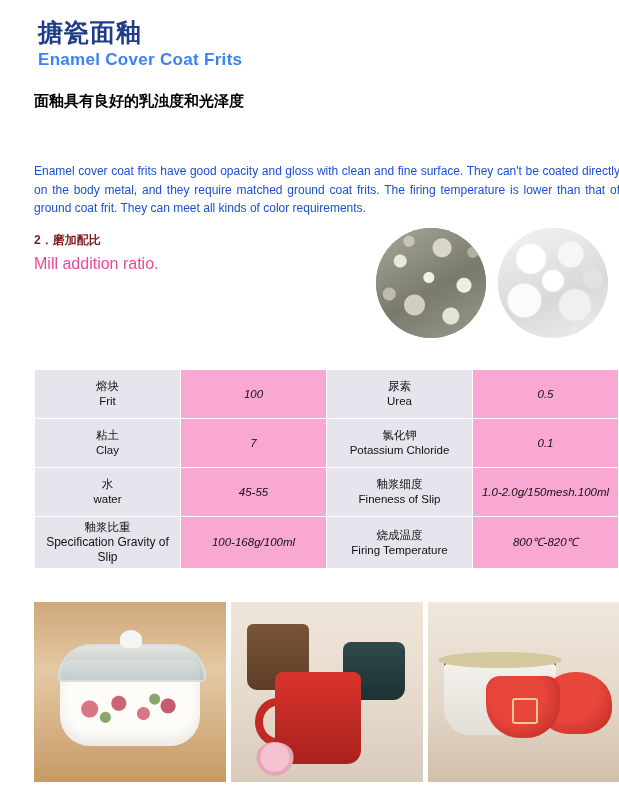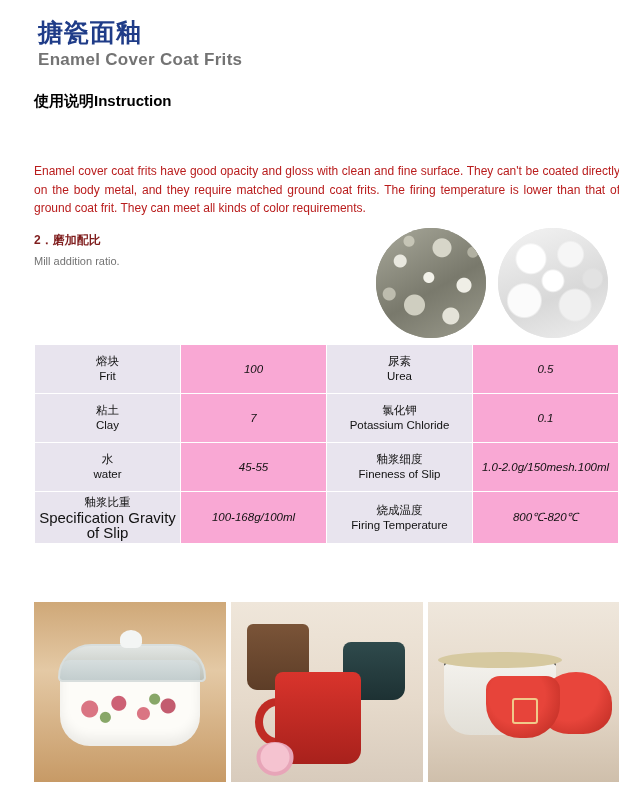--- a/index.html
+++ b/index.html
@@ -30,21 +30,21 @@
     font-weight: bold;
     color: #1f3c88;
     letter-spacing: 1px;
   }
   .title-en {
     position: absolute;
     left: 22px;
     top: 50px;
     font-size: 17px;
     font-weight: bold;
-    color: #737373;
+    color: #3b82f6;
     letter-spacing: 0.3px;
   }
   .section-heading {
     position: absolute;
     left: 18px;
     top: 92px;
     font-size: 15px;
     font-weight: bold;
     color: #000000;
   }
@@ -58,37 +58,37 @@
     color: #000000;
     text-align: justify;
   }
   .para-en {
     position: absolute;
     left: 18px;
     top: 162px;
     width: 586px;
     font-size: 12px;
     line-height: 18.5px;
-    color: #b91c1c;
+    color: #1d4ed8;
     text-align: justify;
   }
   .sub-heading {
     position: absolute;
     left: 18px;
     top: 232px;
     font-size: 12px;
     font-weight: bold;
     color: #7f1d1d;
   }
   .sub-heading-en {
     position: absolute;
     left: 18px;
     top: 255px;
-    font-size: 11px;
-    color: #737373;
+    font-size: 16px;
+    color: #ec4899;
   }
 
   
   .circle-photos {
     position: absolute;
     left: 360px;
     top: 228px;
     width: 236px;
     height: 112px;
   }
@@ -129,21 +129,21 @@
       radial-gradient(circle at 70% 70%, #f0f0f0 0 15px, transparent 17px),
       radial-gradient(circle at 50% 48%, #ffffff 0 10px, transparent 12px),
       radial-gradient(circle at 86% 46%, #e2e2e2 0 9px, transparent 11px),
       linear-gradient(160deg, #f4f4f4 0%, #d8d8d8 60%, #eeeeee 100%);
   }
 
   
   table.spec {
     position: absolute;
     left: 18px;
-    top: 344px;
+    top: 369px;
     width: 585px;
     border-collapse: collapse;
     table-layout: fixed;
   }
   table.spec td {
     border: 1px solid #ffffff;
     background: #e8e4ee;
     text-align: center;
     vertical-align: middle;
     font-size: 11.5px;
@@ -151,21 +151,21 @@
     color: #111111;
     height: 42px;
     padding: 3px 2px;
   }
   table.spec td.val {
     background: #f9a8d4;
     font-style: italic;
   }
   .cell-zh { display: block; }
   .cell-en { display: block; }
-  .small { font-size: 15px; }
+  .small { font-size: 12px; }
 
   
   .photo-row {
     position: absolute;
     left: 18px;
     top: 602px;
     width: 586px;
     height: 180px;
     display: flex;
     gap: 5px;
@@ -326,21 +326,21 @@
   }
 </style>
 </head>
 <body>
 
 <div class="page">
 
   <div class="title-zh">搪瓷面釉</div>
   <div class="title-en">Enamel Cover Coat Frits</div>
 
-  <div class="section-heading">使用说明Instruction</div>
+  <div class="section-heading">面釉具有良好的乳浊度和光泽度</div>
 
   <div class="para-en">Enamel cover coat frits have good opacity and gloss with clean and fine surface. They can't be coated directly on the body metal, and they require matched ground coat frits. The firing temperature is lower than that of ground coat frit. They can meet all kinds of color requirements.</div>
 
   <div class="sub-heading">2．磨加配比</div>
   <div class="sub-heading-en">Mill addition ratio.</div>
 
   <div class="circle-photos">
     <div class="circle left">
       <div class="frit-texture"></div>
     </div>

